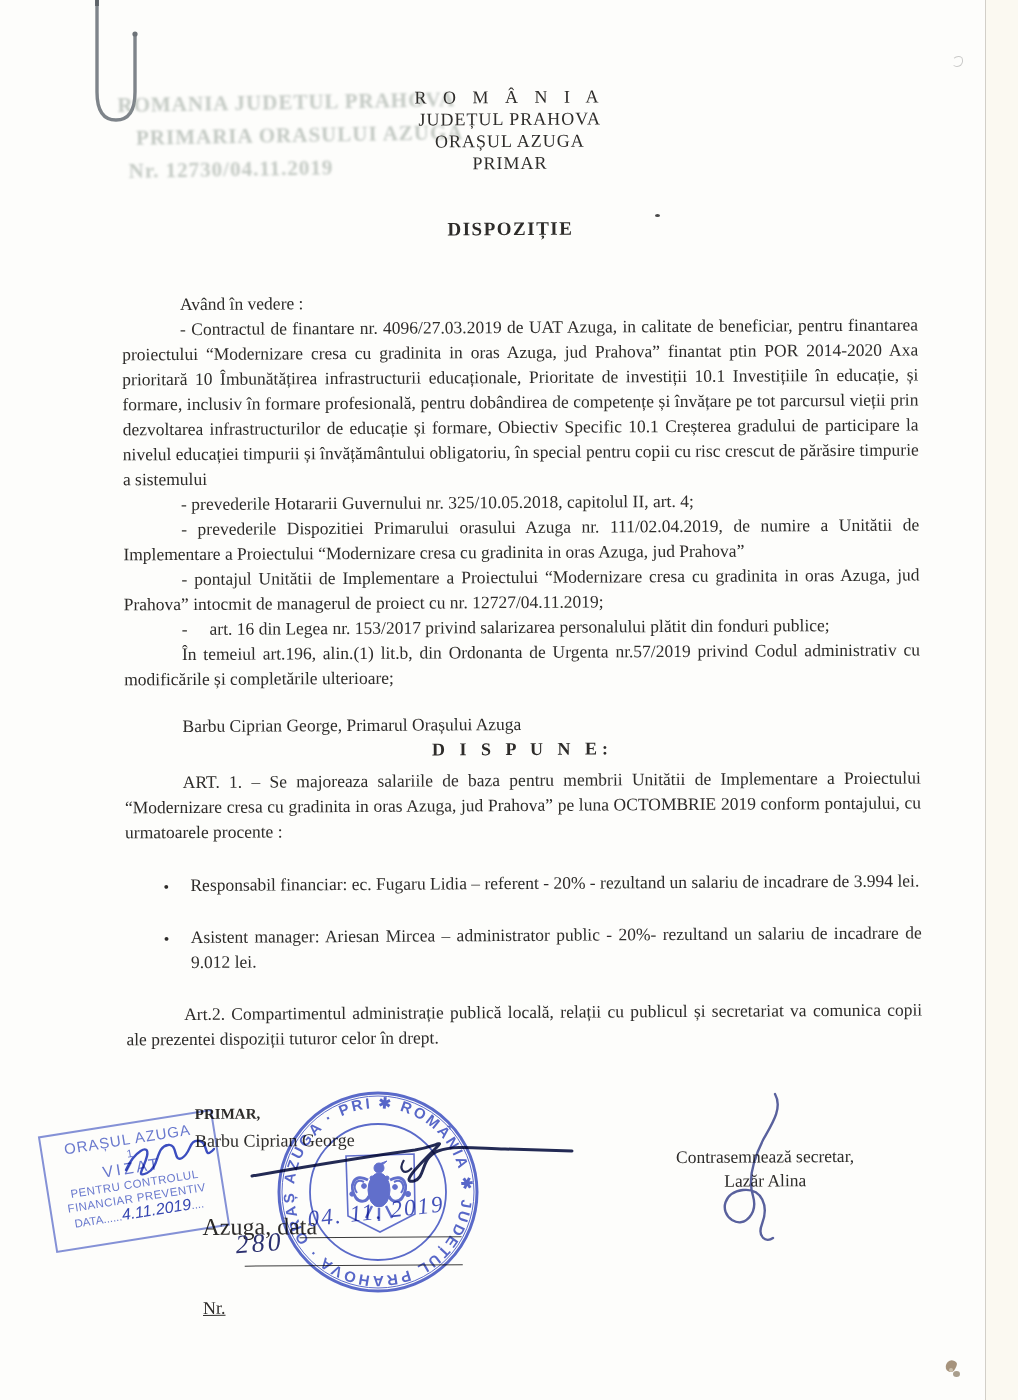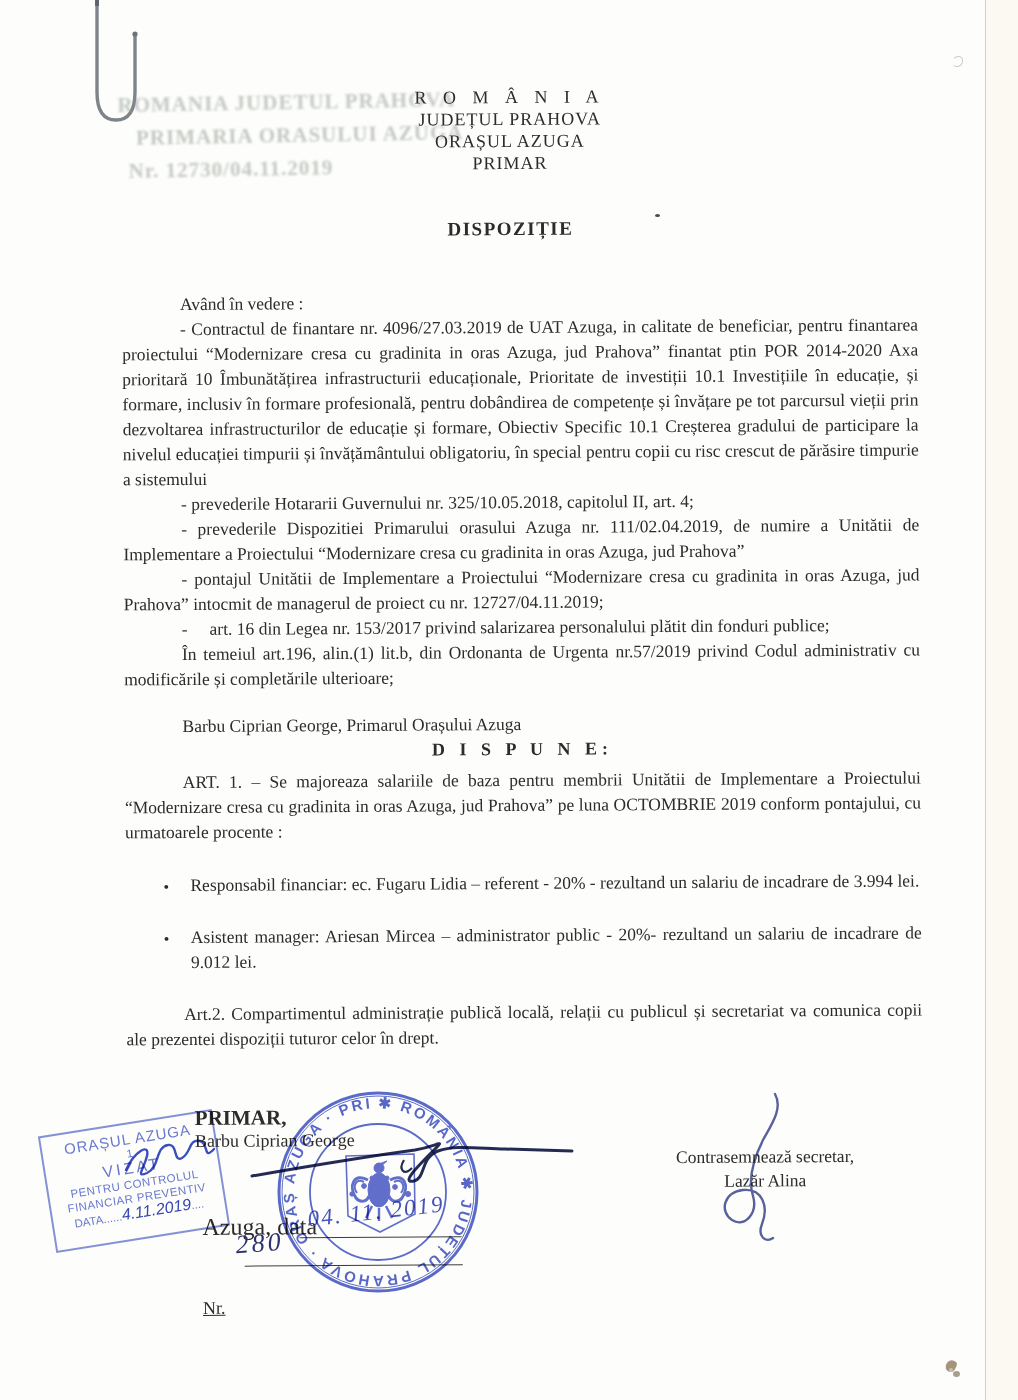--- a/index.html
+++ b/index.html
@@ -39,21 +39,21 @@
   .body-text p{margin:0;text-indent:58px;}
   .p-author{margin-top:22px !important;}
   .dispune{margin:20px 0 18px 0;text-align:center;text-indent:0 !important;font-weight:bold;letter-spacing:5px;font-size:18px;}
   .art1{margin-top:6px !important;}
   ul.salary{list-style:none;margin:28px 0 0 0;padding:0;}
   ul.salary li{position:relative;padding-left:65px;margin-bottom:27px;text-align:justify;}
   ul.salary li .bullet{position:absolute;left:38px;top:1px;font-size:16px;}
   .art2{margin-top:6px !important;}
   b{font-weight:normal;}
   
-  .sig-primar-title{position:absolute;left:188px;top:1104px;font-size:21px;font-weight:bold;}
+  .sig-primar-title{position:absolute;left:188px;top:1104px;font-size:15px;font-weight:bold;}
   .sig-primar-name{position:absolute;left:188px;top:1129px;font-size:18px;}
   .sig-secretary{position:absolute;left:648px;top:1146px;width:220px;text-align:center;font-size:17.5px;line-height:24px;}
   .footer-place{position:absolute;left:195px;top:1212px;font-size:24px;}
   .footer-number{position:absolute;left:195px;top:1296px;font-size:18px;text-decoration:underline;}
   .rule{position:absolute;border-bottom:1.6px solid #3c3c3c;}
   .rule-data{left:292px;top:1212px;width:162px;height:24px;}
   .rule-nr{left:237px;top:1240px;width:218px;height:24px;}
   .hand{font-style:italic;color:#3240b0;}
   .hand-date-main{position:absolute;left:300px;top:1198px;font-size:23px;letter-spacing:2px;transform:rotate(-6deg);font-style:italic;color:#3544b4;opacity:.92;}
   .hand-nr{position:absolute;left:228px;top:1227px;font-size:26px;letter-spacing:3px;font-style:italic;color:#2c3170;transform:rotate(-4deg);}

